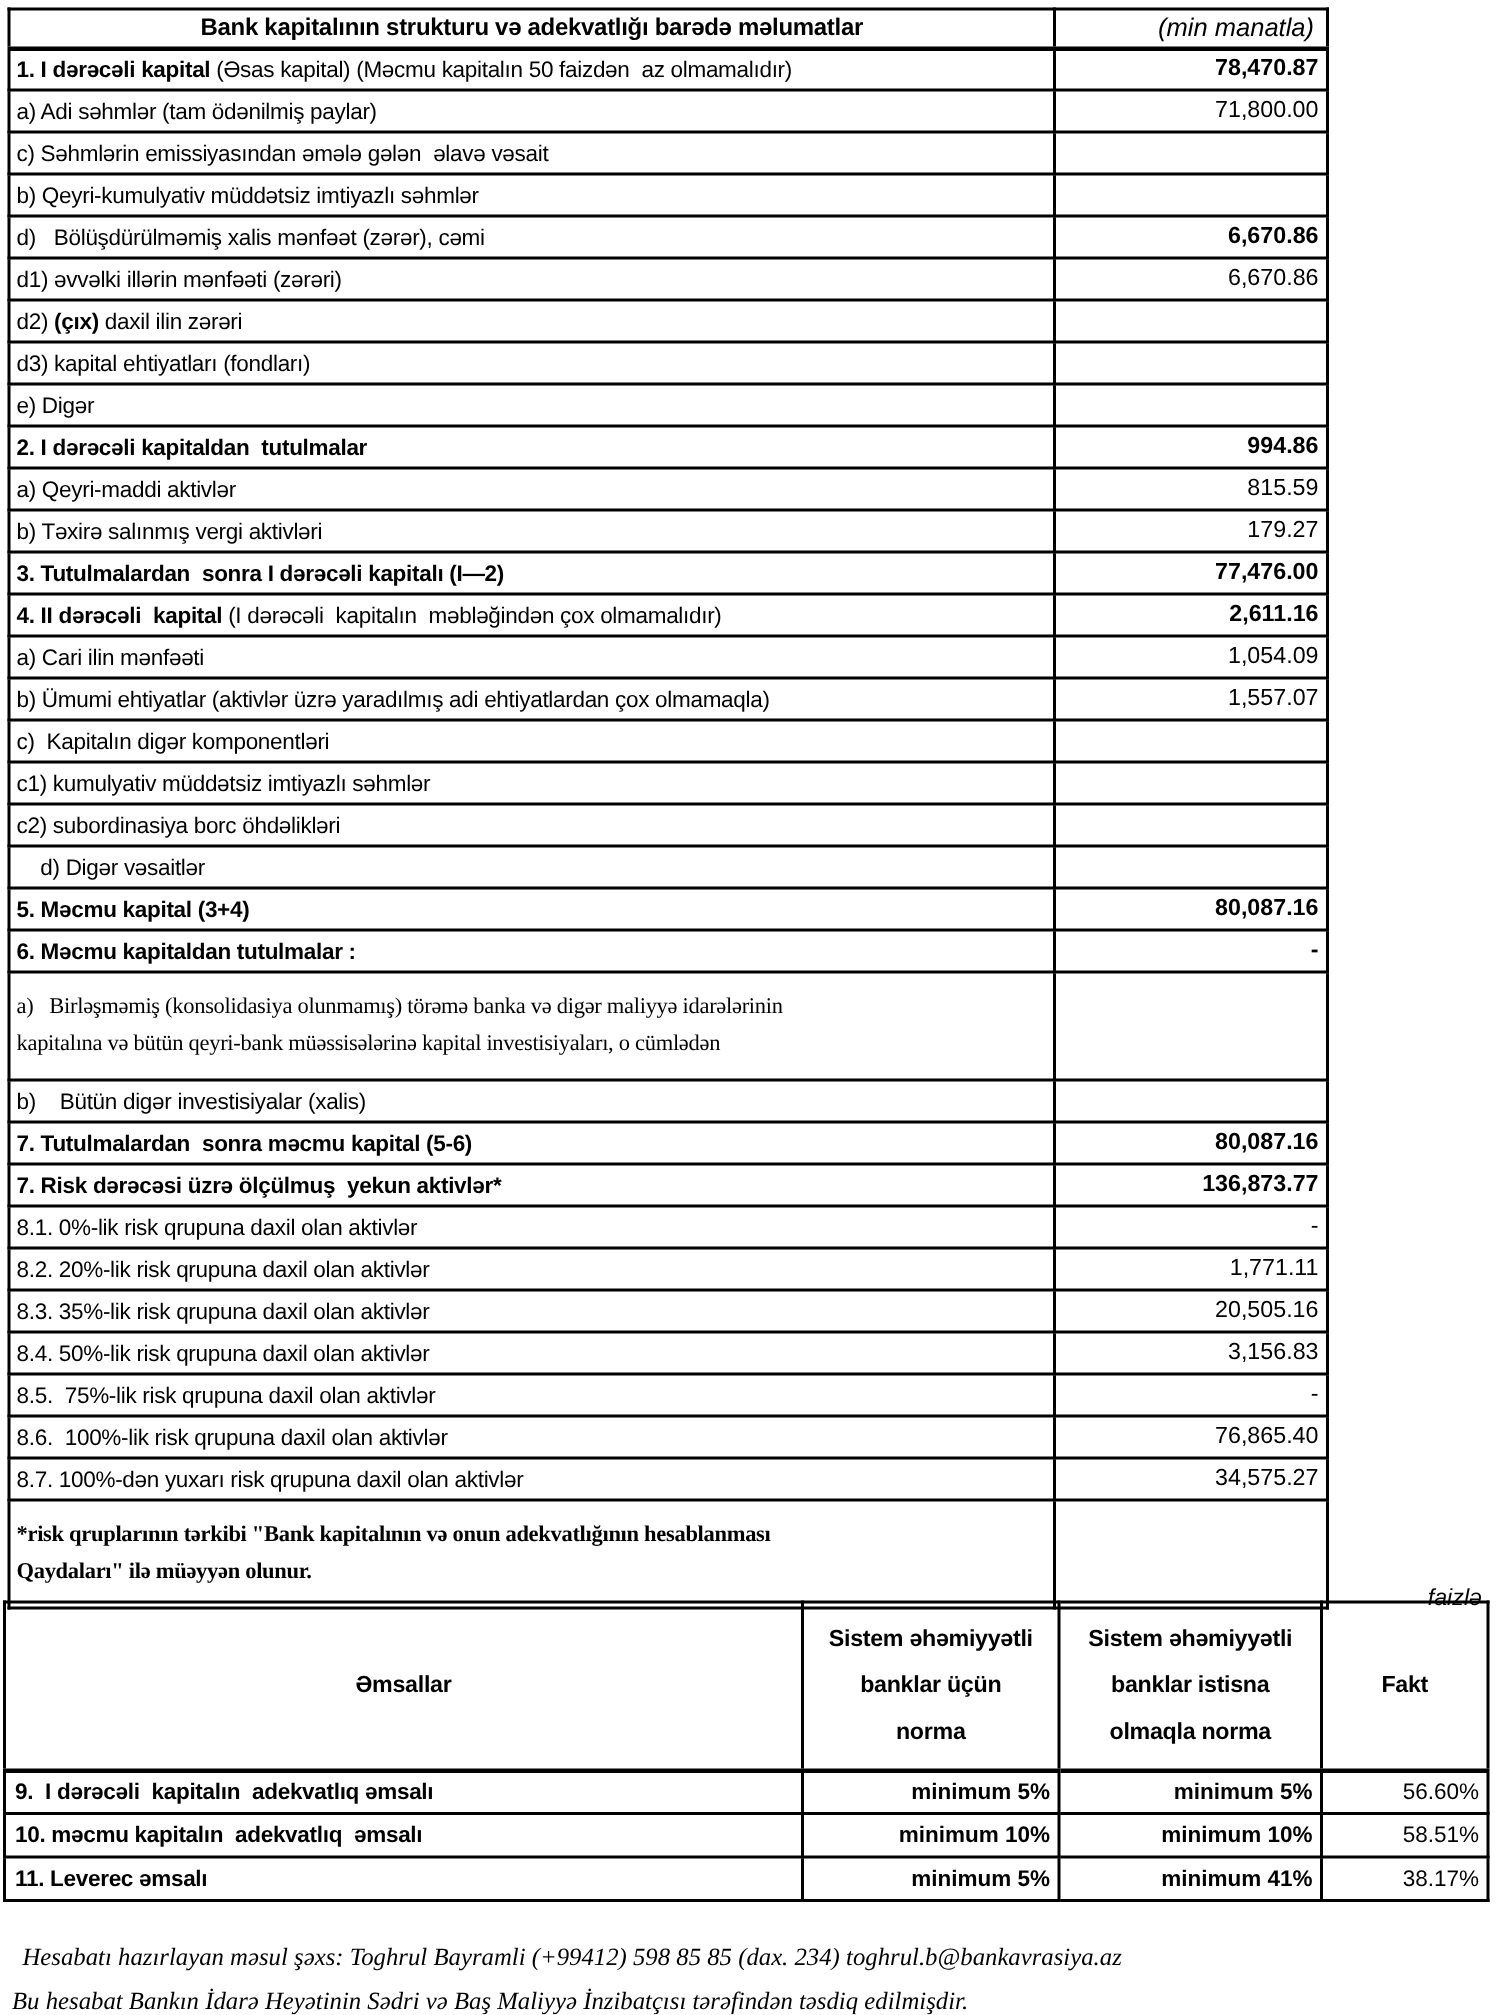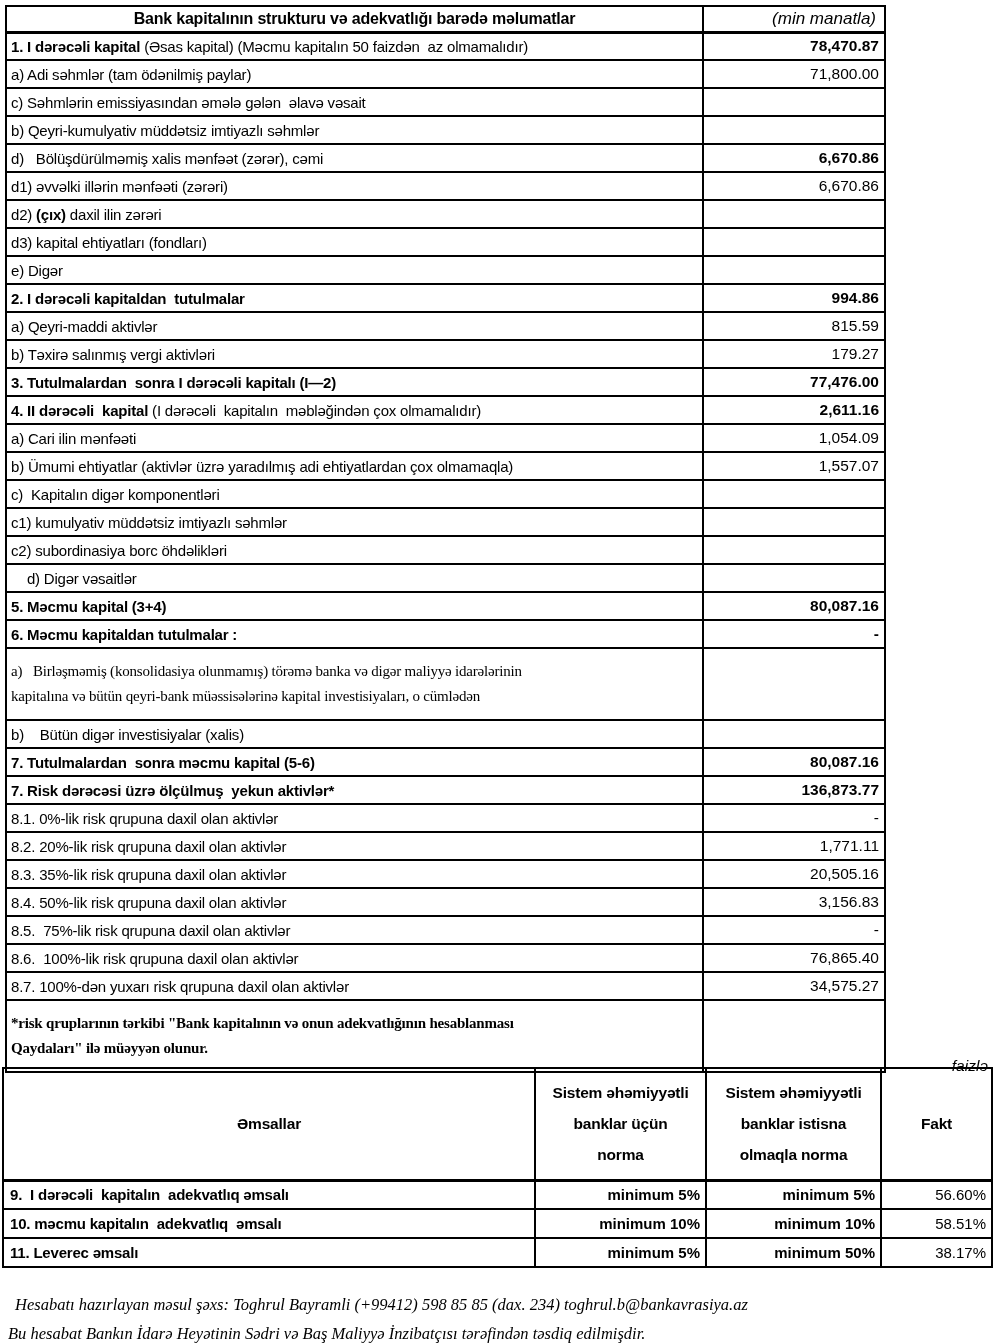--- a/index.html
+++ b/index.html
@@ -240,21 +240,21 @@
         </tr>
         <tr>
           <td class="t2-label">10. məcmu kapitalın  adekvatlıq  əmsalı</td>
           <td class="t2-norm">minimum 10%</td>
           <td class="t2-norm">minimum 10%</td>
           <td class="t2-fact">58.51%</td>
         </tr>
         <tr>
           <td class="t2-label">11. Leverec əmsalı</td>
           <td class="t2-norm">minimum 5%</td>
-          <td class="t2-norm">minimum 50%</td>
+          <td class="t2-norm">minimum 41%</td>
           <td class="t2-fact">38.17%</td>
         </tr>
       </tbody>
   </table>
 
   <div class="footer1">Hesabatı hazırlayan məsul şəxs: Toghrul Bayramli  (+99412) 598 85 85 (dax. 234) toghrul.b@bankavrasiya.az</div>
   <div class="footer2">Bu hesabat Bankın İdarə Heyətinin Sədri və Baş Maliyyə İnzibatçısı tərəfindən təsdiq edilmişdir.</div>
 
 </div>
 

